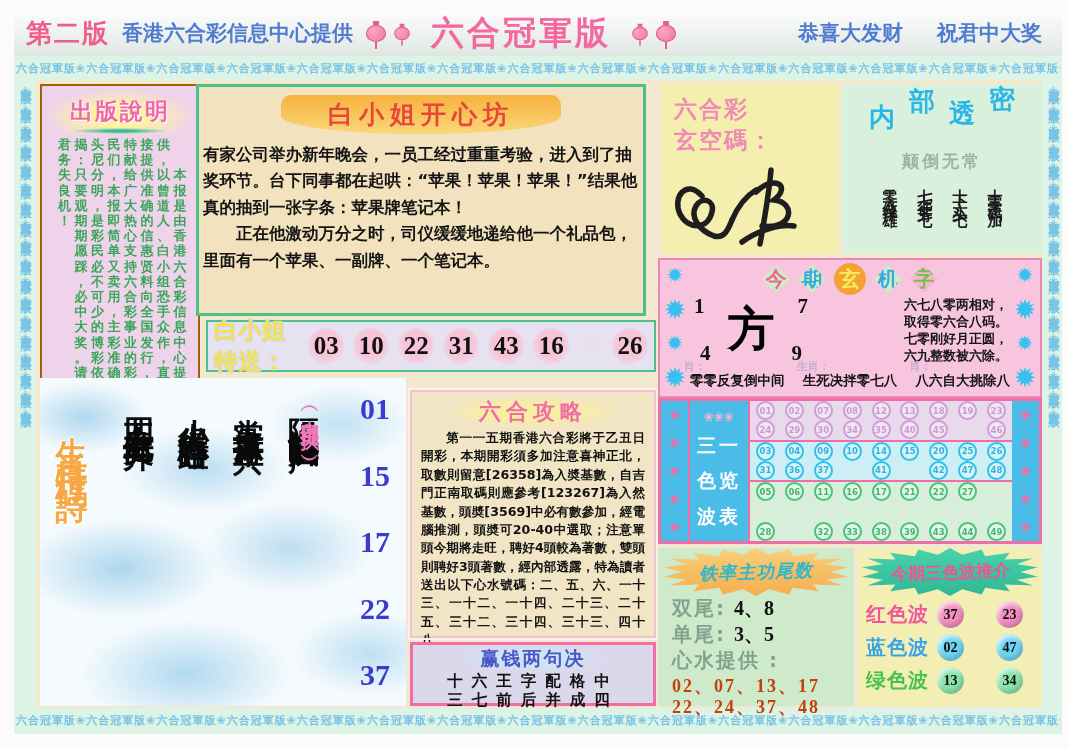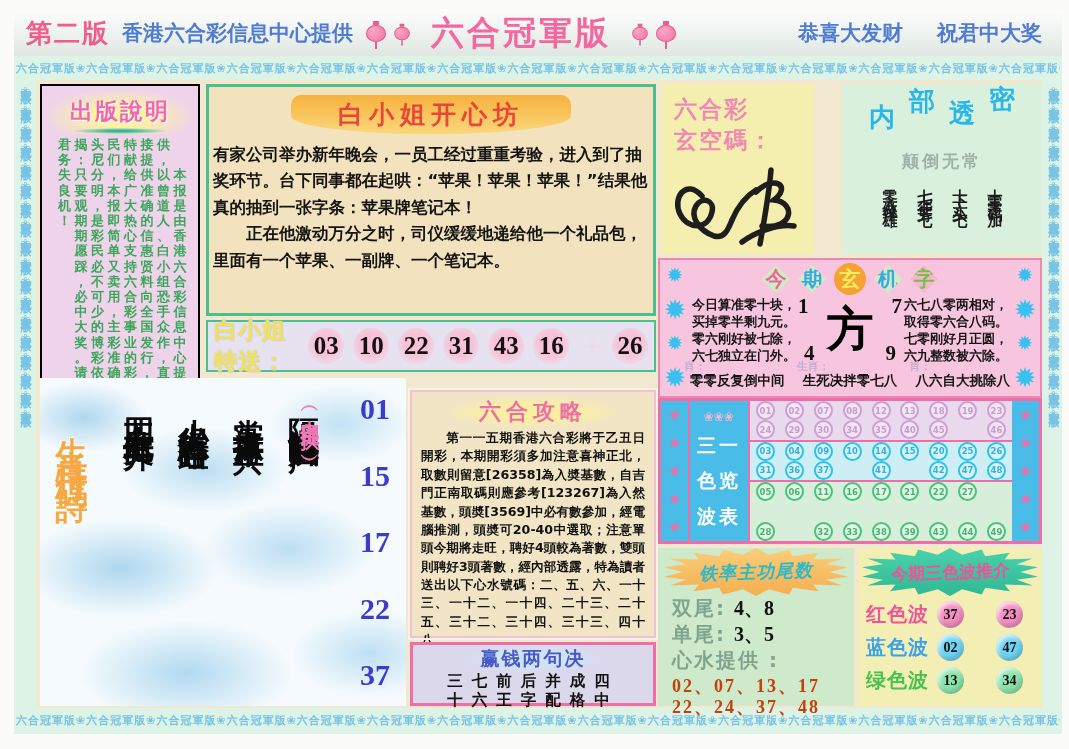--- a/index.html
+++ b/index.html
@@ -26,49 +26,49 @@
   .greet2{margin-left:34px;margin-right:8px;}
   .lgroup{display:inline-flex;align-items:center;margin:0 10px;}
   .lantern{position:relative;display:inline-block;width:20px;height:17px;border-radius:50%;
            background:radial-gradient(circle at 35% 35%,#f9a8c4,#ef6f9e);box-shadow:inset 0 0 0 1px #e55f93;margin:0 3px;}
   .lantern::before{content:"";position:absolute;left:7px;top:-4px;width:6px;height:4px;background:#e55f93;}
   .lantern::after{content:"";position:absolute;left:9px;bottom:-7px;width:2px;height:7px;background:#e55f93;}
   .lantern.small{transform:scale(.78);}
   
   .abox{position:absolute;box-sizing:border-box;}
   
-  #publish{left:40px;top:84px;width:160px;height:348px;background:#eed3ea;border:2px solid #000000;}
+  #publish{left:40px;top:84px;width:160px;height:348px;background:#eed3ea;border:2px solid #a16207;}
   .pub-title-wrap{margin:4px 6px 0;text-align:center;padding:6px 0 0;
      background:radial-gradient(ellipse at 50% 60%,#fdf3a0 25%,rgba(253,243,160,0) 75%);}
   .pub-title{color:#f067b0;font-size:23px;font-weight:bold;letter-spacing:2px;text-shadow:1px 1px 0 #fff;}
   .pub-underline{height:6px;margin:1px 26px 3px;border-radius:50%;
      background:radial-gradient(ellipse,#35b89e 20%,rgba(53,184,158,0) 75%);}
   .pub-row{color:#3aa65a;font-weight:bold;font-size:13px;line-height:15.2px;letter-spacing:3.5px;
            white-space:pre;padding-left:16px;}
   
-  #story{left:206px;top:84px;width:450px;height:232px;background:#f2e2bd;border:3px solid #4cc08c;}
+  #story{left:196px;top:84px;width:450px;height:232px;background:#f2e2bd;border:3px solid #4cc08c;}
   .story-banner{width:280px;margin:8px auto 4px;text-align:center;border-radius:10px 10px 50% 50%/10px 10px 18px 18px;
       background:linear-gradient(#f6b23e,#fbd77a);padding:3px 0;}
   .story-title{color:#e8463a;font-size:25px;font-weight:bold;letter-spacing:6px;}
   .story-body{padding:4px 4px 0;color:#141414;font-weight:bold;font-size:16.5px;line-height:1.6;}
   .story-p{margin:0;}
   .story-p.ind{text-indent:2em;}
   
   #special{left:206px;top:320px;width:450px;height:52px;background:#e6e2ef;border:2px solid #4cc08c;
            display:flex;align-items:center;padding:0 6px;}
   .special-label{color:#f2e44e;font-size:23px;font-weight:bold;letter-spacing:1px;
                  text-shadow:0 0 2px #cdc8e0,1px 1px 0 #d8d2e8;}
   .special-nums{display:flex;align-items:center;}
   .sp-num{width:36px;height:36px;border-radius:50%;margin-left:9px;
           background:radial-gradient(circle at 50% 45%,#f8c3d8 45%,rgba(248,195,216,0) 85%);
           color:#111;font-family:"Liberation Serif",serif;font-size:25px;font-weight:bold;
           display:flex;align-items:center;justify-content:center;}
   .sp-plus{color:#efdcea;font-size:26px;font-weight:bold;margin-left:12px;}
   
-  #xuankong{left:662px;top:84px;width:152px;height:170px;background:#f4efae;padding:10px 12px;}
+  #xuankong{left:662px;top:84px;width:177px;height:170px;background:#f4efae;padding:10px 12px;}
   .xk-title{color:#f08ab4;font-size:23px;font-weight:bold;line-height:1.35;letter-spacing:2px;}
   .xk-svg{position:absolute;left:6px;bottom:2px;}
   
   #toumi{left:842px;top:84px;width:200px;height:170px;background:#d9f0dd;text-align:center;}
   .tm-title{height:46px;margin-top:2px;}
   .tm-ch{display:inline-block;color:#29b6e8;font-size:26px;font-weight:bold;margin:0 7px;}
   .tm-ch0{transform:translateY(14px);}
   .tm-ch1{transform:translateY(-2px);}
   .tm-ch2{transform:translateY(10px);}
   .tm-ch3{transform:translateY(-4px);}
@@ -295,26 +295,20 @@
         <span class="xj-star big">✹</span>
       </div>
     <div class="xj-title">
         <span class="xj-t diamond" style="color: rgb(240, 100, 156); background: rgb(205, 238, 196);">今</span>
         <span class="xj-t diamond" style="color: rgb(59, 168, 224); background: rgb(205, 238, 196);">期</span>
         <span class="xj-t circle" style="color: rgb(246, 238, 90); background: rgb(245, 162, 51);">玄</span>
         <span class="xj-t diamond" style="color: rgb(59, 168, 224); background: rgb(205, 238, 196);">机</span>
         <span class="xj-t diamond" style="color: rgb(118, 194, 74); background: rgb(246, 182, 210);">字</span>
       </div>
     <div class="xj-grid">
-      <div>
-          <div class="xj-line">今日算准零十块，</div>
-          <div class="xj-line">买掉零半剩九元。</div>
-          <div class="xj-line">零六刚好被七除，</div>
-          <div class="xj-line">六七独立在门外。</div>
-        </div>
       <div class="xj-center">
         <span class="xj-n tl">1</span>
         <span class="xj-n tr">7</span>
         <span class="xj-han">方</span>
         <span class="xj-n bl">4</span>
         <span class="xj-n br">9</span>
       </div>
       <div>
           <div class="xj-line">六七八零两相对，</div>
           <div class="xj-line">取得零六合八码。</div>
@@ -487,18 +481,18 @@
       <span class="strat-title">六合攻略</span>
     </div>
     <p class="strat-body">第一一五期香港六合彩將于乙丑日開彩，本期開彩須多加注意喜神正北，取數則留意[26358]為入奬基數，自吉門正南取碼則應參考[123267]為入然基數，頭奬[3569]中必有數參加，經電腦推測，頭奬可20-40中選取；注意單頭今期將走旺，聘好4頭較為著數，雙頭則聘好3頭著數，經內部透露，特為讀者送出以下心水號碼：二、五、六、一十三、一十二、一十四、二十三、二十五、三十二、三十四、三十三、四十八。</p>
   </div>
 
   <div class="abox" id="couplet">
     <div>
       <span class="couplet-title">赢钱两句决</span>
     </div>
     <div>
+        <div class="couplet-line">十六王字配格中</div>
         <div class="couplet-line">三七前后并成四</div>
-        <div class="couplet-line">十六王字配格中</div>
       </div>
   </div>
 
 </div>
 
 </body></html>

